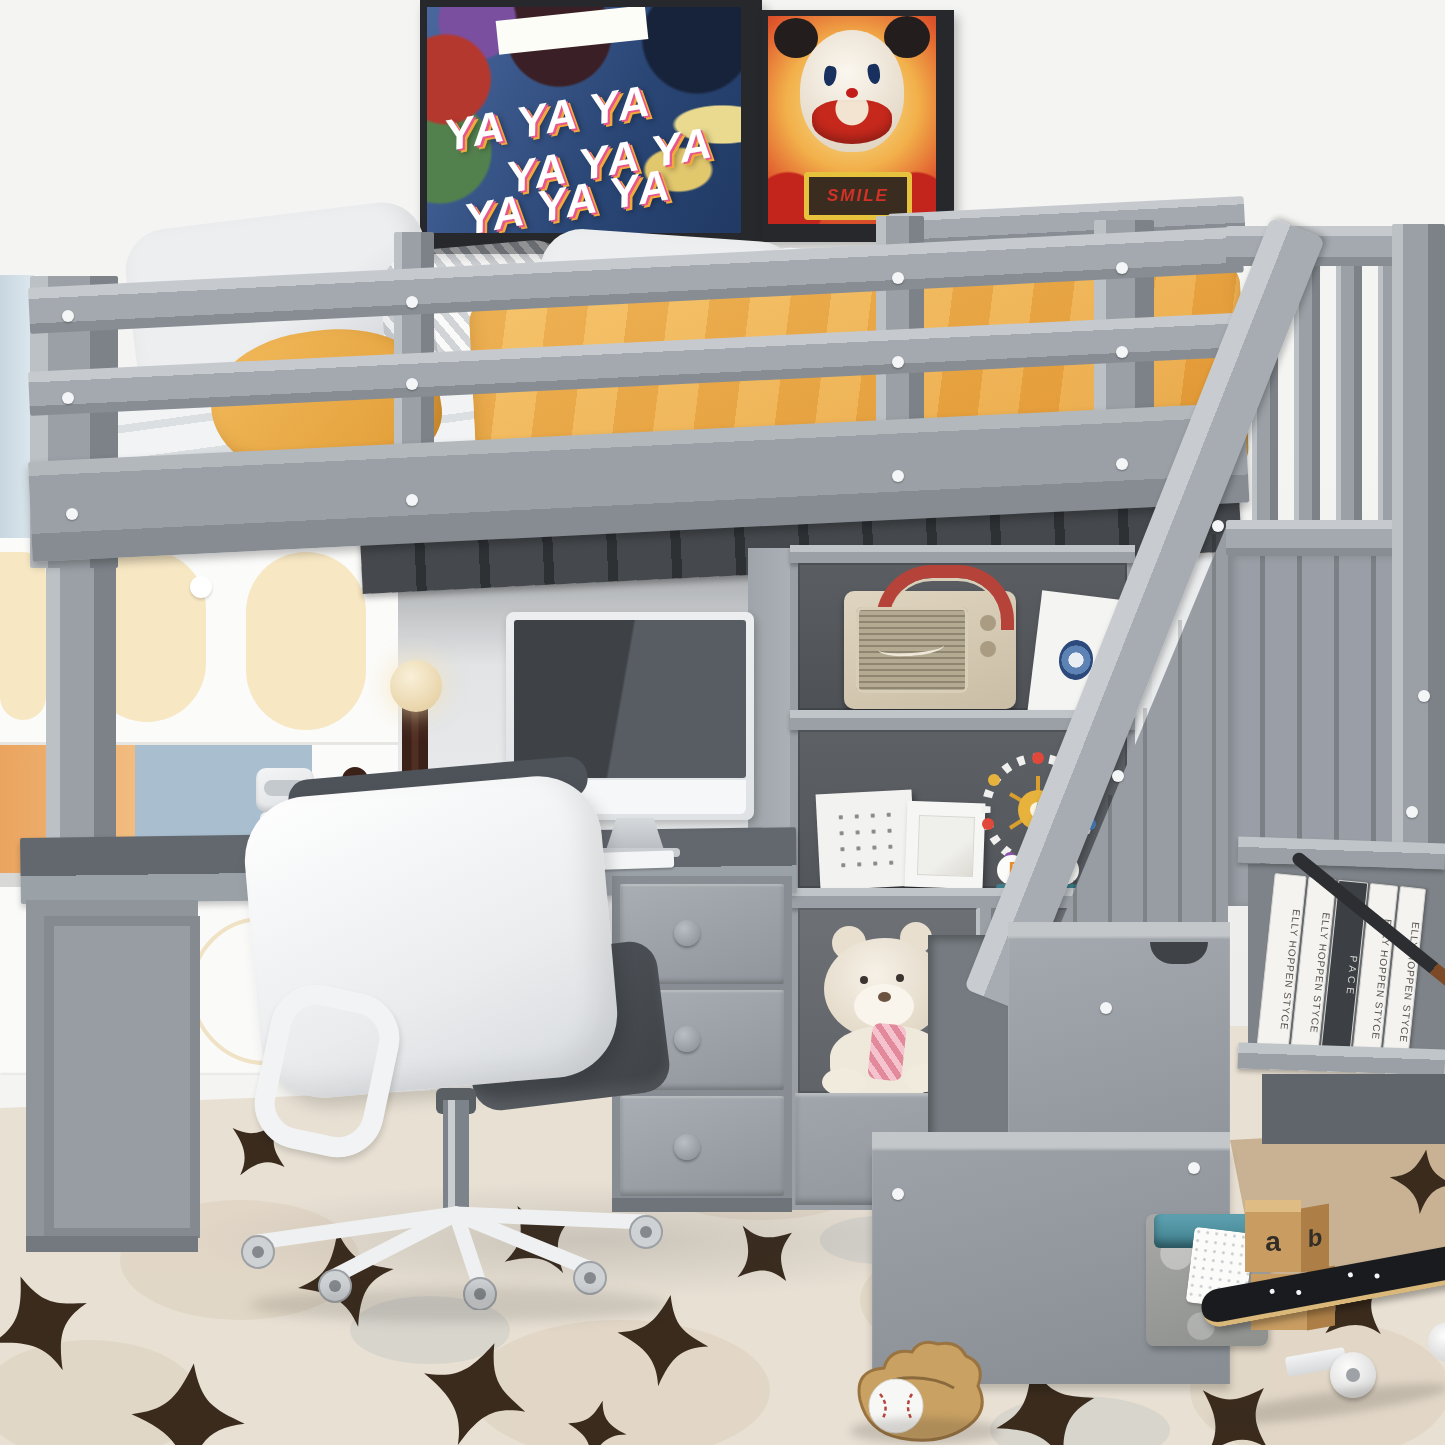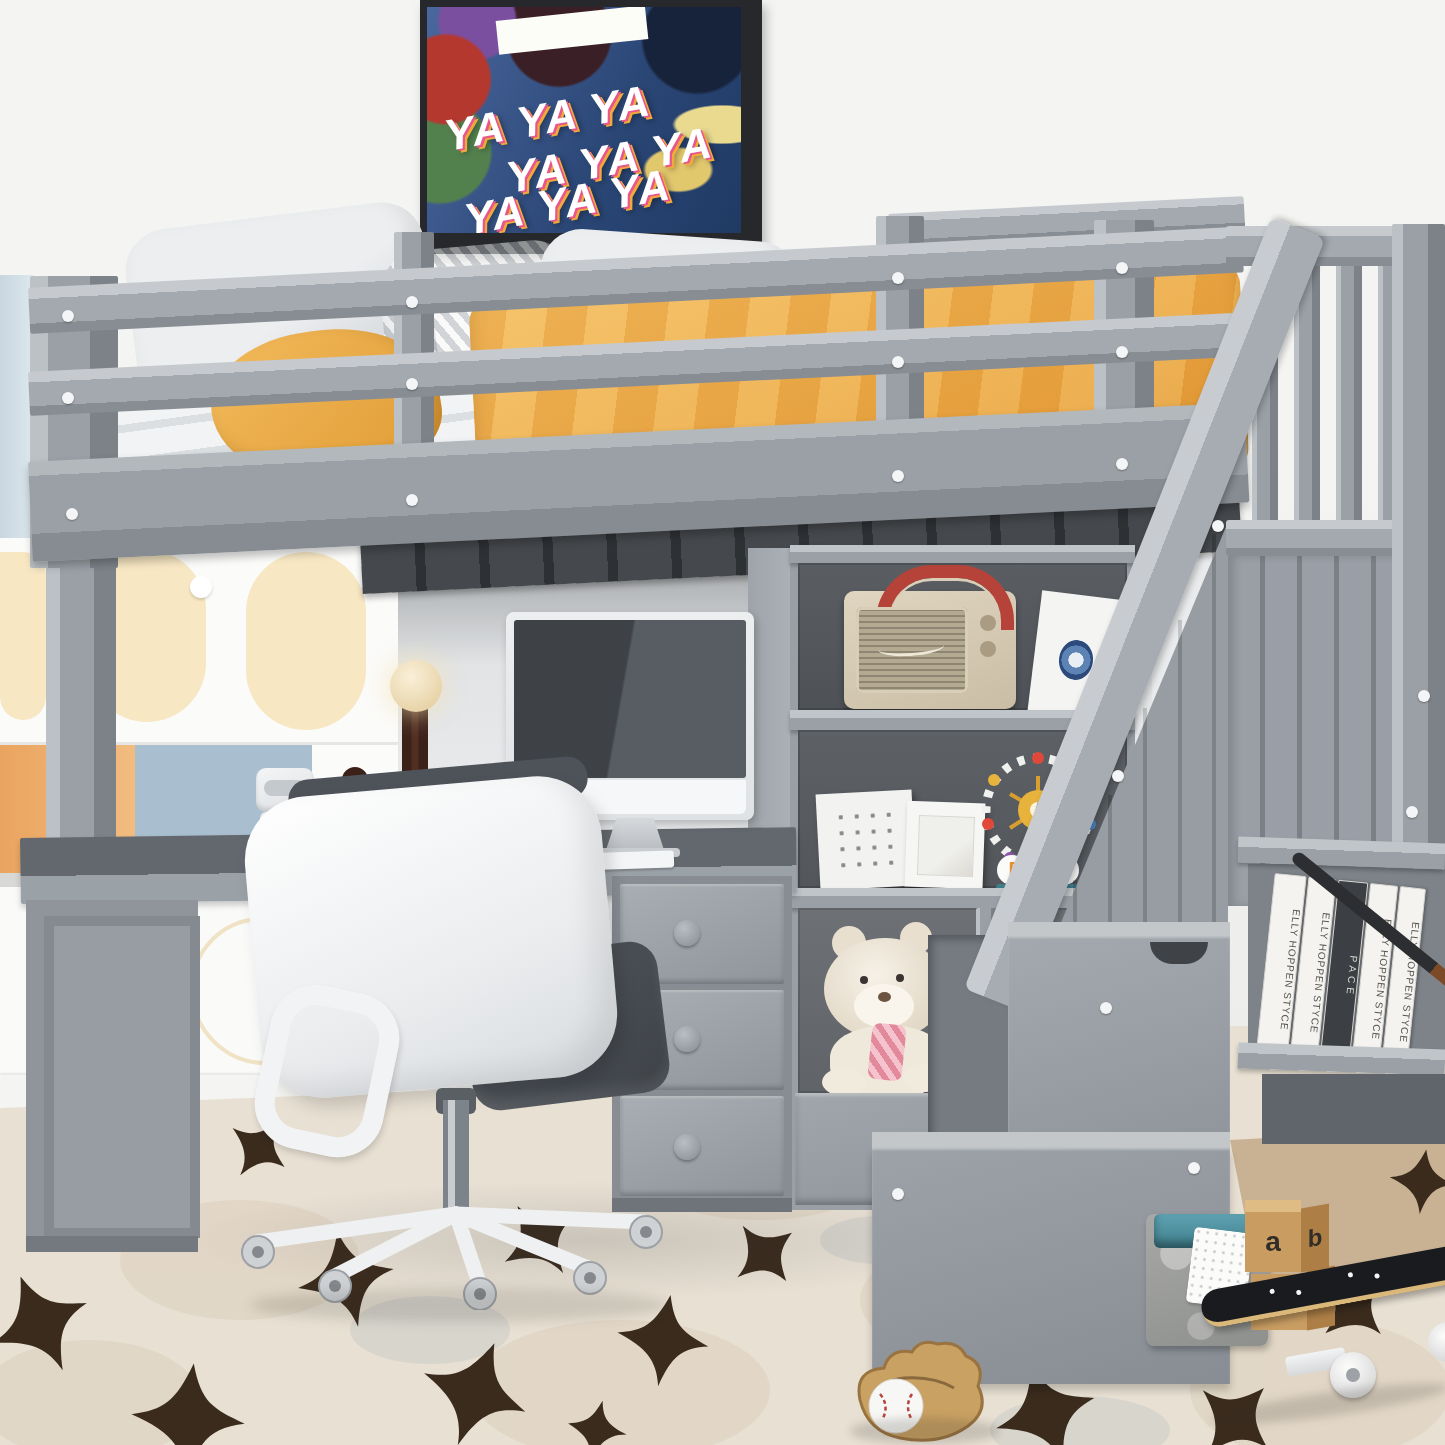--- a/index.html
+++ b/index.html
@@ -111,20 +111,37 @@
       radial-gradient(circle at 16% 6%, #7a4fa0 0 11%, rgba(0,0,0,0) 12%),
       radial-gradient(circle at 42% 12%, #3a2026 0 19%, rgba(0,0,0,0) 20%),
       linear-gradient(115deg,#4a679e,#2a4675 60%,#203a64);">
       <div class="abs" style="left:70px;top:6px;width:150px;height:34px;background:#fdfdf8;clip-path:polygon(0 0,100% 0,92% 100%,84% 18%,72% 100%,62% 18%,50% 100%,40% 18%,28% 100%,18% 18%,8% 100%,4 18%);transform:rotate(-6deg);"></div>
       <div class="ya-line" style="left:16px;top:86px;">YA YA YA</div>
       <div class="ya-line" style="left:78px;top:128px;">YA YA YA</div>
       <div class="ya-line" style="left:36px;top:170px;">YA YA YA</div>
     </div>
   </div>
 
+  <div class="abs" style="left:762px;top:10px;width:180px;height:220px;background:#26282c;padding:6px;box-shadow:4px 6px 10px rgba(0,0,0,.25);">
+    <div class="abs" style="left:6px;top:6px;width:168px;height:208px;overflow:hidden;background:
+      radial-gradient(circle at 12% 92%, #c3241b 0 14%, rgba(0,0,0,0) 15%),
+      radial-gradient(circle at 88% 92%, #c3241b 0 14%, rgba(0,0,0,0) 15%),
+      radial-gradient(circle at 50% 42%, #f6e7a0, #f2b04a 45%, #e05a2d 75%, #c22a20);">
+      <div class="abs" style="left:6px;top:2px;width:44px;height:40px;border-radius:50%;background:#241d1e;"></div>
+      <div class="abs" style="left:116px;top:0px;width:46px;height:42px;border-radius:50%;background:#241d1e;"></div>
+      <div class="abs" style="left:32px;top:14px;width:104px;height:122px;border-radius:50% 50% 46% 46%;background:radial-gradient(circle at 45% 35%,#fbf7ef,#e2d6c4 80%);"></div>
+      <div class="abs" style="left:56px;top:50px;width:12px;height:20px;background:#17305e;border-radius:40% 40% 60% 60%;transform:rotate(8deg);"></div>
+      <div class="abs" style="left:100px;top:48px;width:12px;height:20px;background:#17305e;border-radius:40% 40% 60% 60%;transform:rotate(-8deg);"></div>
+      <div class="abs" style="left:78px;top:72px;width:12px;height:10px;border-radius:50%;background:#c21d18;"></div>
+      <div class="abs" style="left:44px;top:84px;width:80px;height:44px;border-radius:46% 46% 60% 60%;background:radial-gradient(circle at 50% 20%,#f3e4d2 0 30%,#c6281c 32%);box-shadow:inset 0 -6px 8px rgba(0,0,0,.25);"></div>
+      <div class="abs" style="left:36px;top:156px;width:98px;height:38px;background:#3a2d20;border:5px solid #e7c23c;border-radius:4px;display:flex;align-items:center;justify-content:center;">
+        <span style="color:#d23127;font-weight:bold;font-size:17px;letter-spacing:2px;font-style:italic;">SMILE</span>
+      </div>
+    </div>
+  </div>
 
   <div class="pillow abs" style="left:135px;top:215px;width:300px;height:250px;transform:rotate(-7deg);"></div>
   <div class="pillow abs" style="left:385px;top:245px;width:195px;height:190px;transform:rotate(-5deg);background-image:repeating-linear-gradient(55deg,rgba(255,255,255,.5) 0 7px,rgba(175,180,186,.5) 7px 14px);"></div>
   <div class="pillow abs" style="left:535px;top:235px;width:260px;height:225px;transform:rotate(4deg);"></div>
   <div class="pillow abs" style="left:740px;top:255px;width:185px;height:185px;transform:rotate(9deg);background:linear-gradient(150deg,#f3f4f6 0 45%,#d8dbdf 85%);"></div>
 
   <div class="abs" style="left:112px;top:400px;width:1125px;height:78px;transform:rotate(-2.8deg);transform-origin:left top;background:repeating-linear-gradient(175deg,#f2f3f4 0 26px,#dcdfe2 26px 34px);border-radius:8px;"></div>
   <div class="abs" style="left:468px;top:298px;width:772px;height:214px;transform:rotate(-2.9deg);transform-origin:left top;border-radius:26px;background:
       repeating-linear-gradient(100deg,rgba(210,130,40,.18) 0 40px,rgba(255,225,160,.20) 40px 80px),
       linear-gradient(160deg,#f3bc5e,#e9a43f 70%,#d9942f);box-shadow:inset 0 -12px 18px rgba(120,70,10,.25);"></div>

